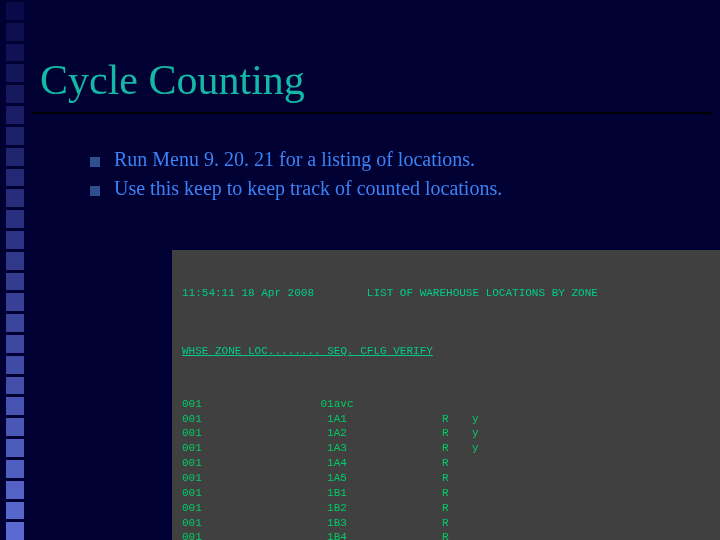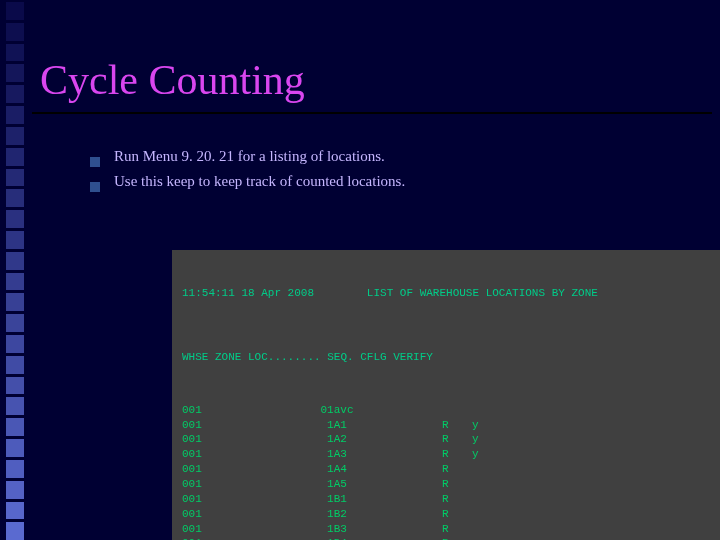--- a/index.html
+++ b/index.html
@@ -30,21 +30,21 @@
   .content {
     position: absolute;
     left: 32px;
     top: 0;
     right: 0;
     bottom: 0;
     color: #000;
   }
   .title {
     font-size: 42px;
-    color: #d946ef;
+    color: #14b8a6;
     margin-top: 56px;
     margin-left: 8px;
     font-weight: 400;
   }
   .hr {
     border: none;
     border-top: 2px solid #000000;
     margin-top: 8px;
     margin-left: 0;
     width: 680px;
@@ -60,40 +60,40 @@
     margin-bottom: 6px;
   }
   .bullet-icon {
     width: 10px;
     height: 10px;
     background: #2f4f8f;
     margin-top: 9px;
     flex-shrink: 0;
   }
   .bullet-text {
-    font-size: 15px;
-    color: #c4b5fd;
+    font-size: 20px;
+    color: #3b82f6;
   }
   .terminal {
     position: absolute;
     left: 140px;
     top: 250px;
     width: 552px;
     height: 290px;
     background: #404040;
     padding: 6px 10px;
     font-family: "Courier New", monospace;
     font-size: 11px;
     color: #00cc66;
     line-height: 1.35;
     white-space: pre;
     overflow: hidden;
   }
   .terminal .hdr1 { color: #00cc88; }
-  .terminal .hdr2 { color: #00cc88; margin-top: 20px; display:block; }
+  .terminal .hdr2 { color: #00cc88; margin-top: 14px; display:block;text-decoration:underline; }
   .terminal .rows { margin-top: 8px; }
   .terminal .row { display: flex; }
   .terminal .c-whse { width: 40px; }
   .terminal .c-zone { width: 50px; }
   .terminal .c-loc  { width: 130px; text-align: center; }
   .terminal .c-seq  { width: 40px; }
   .terminal .c-cflg { width: 30px; }
   .terminal .c-ver  { width: 30px; }
 </style>
 </head>

